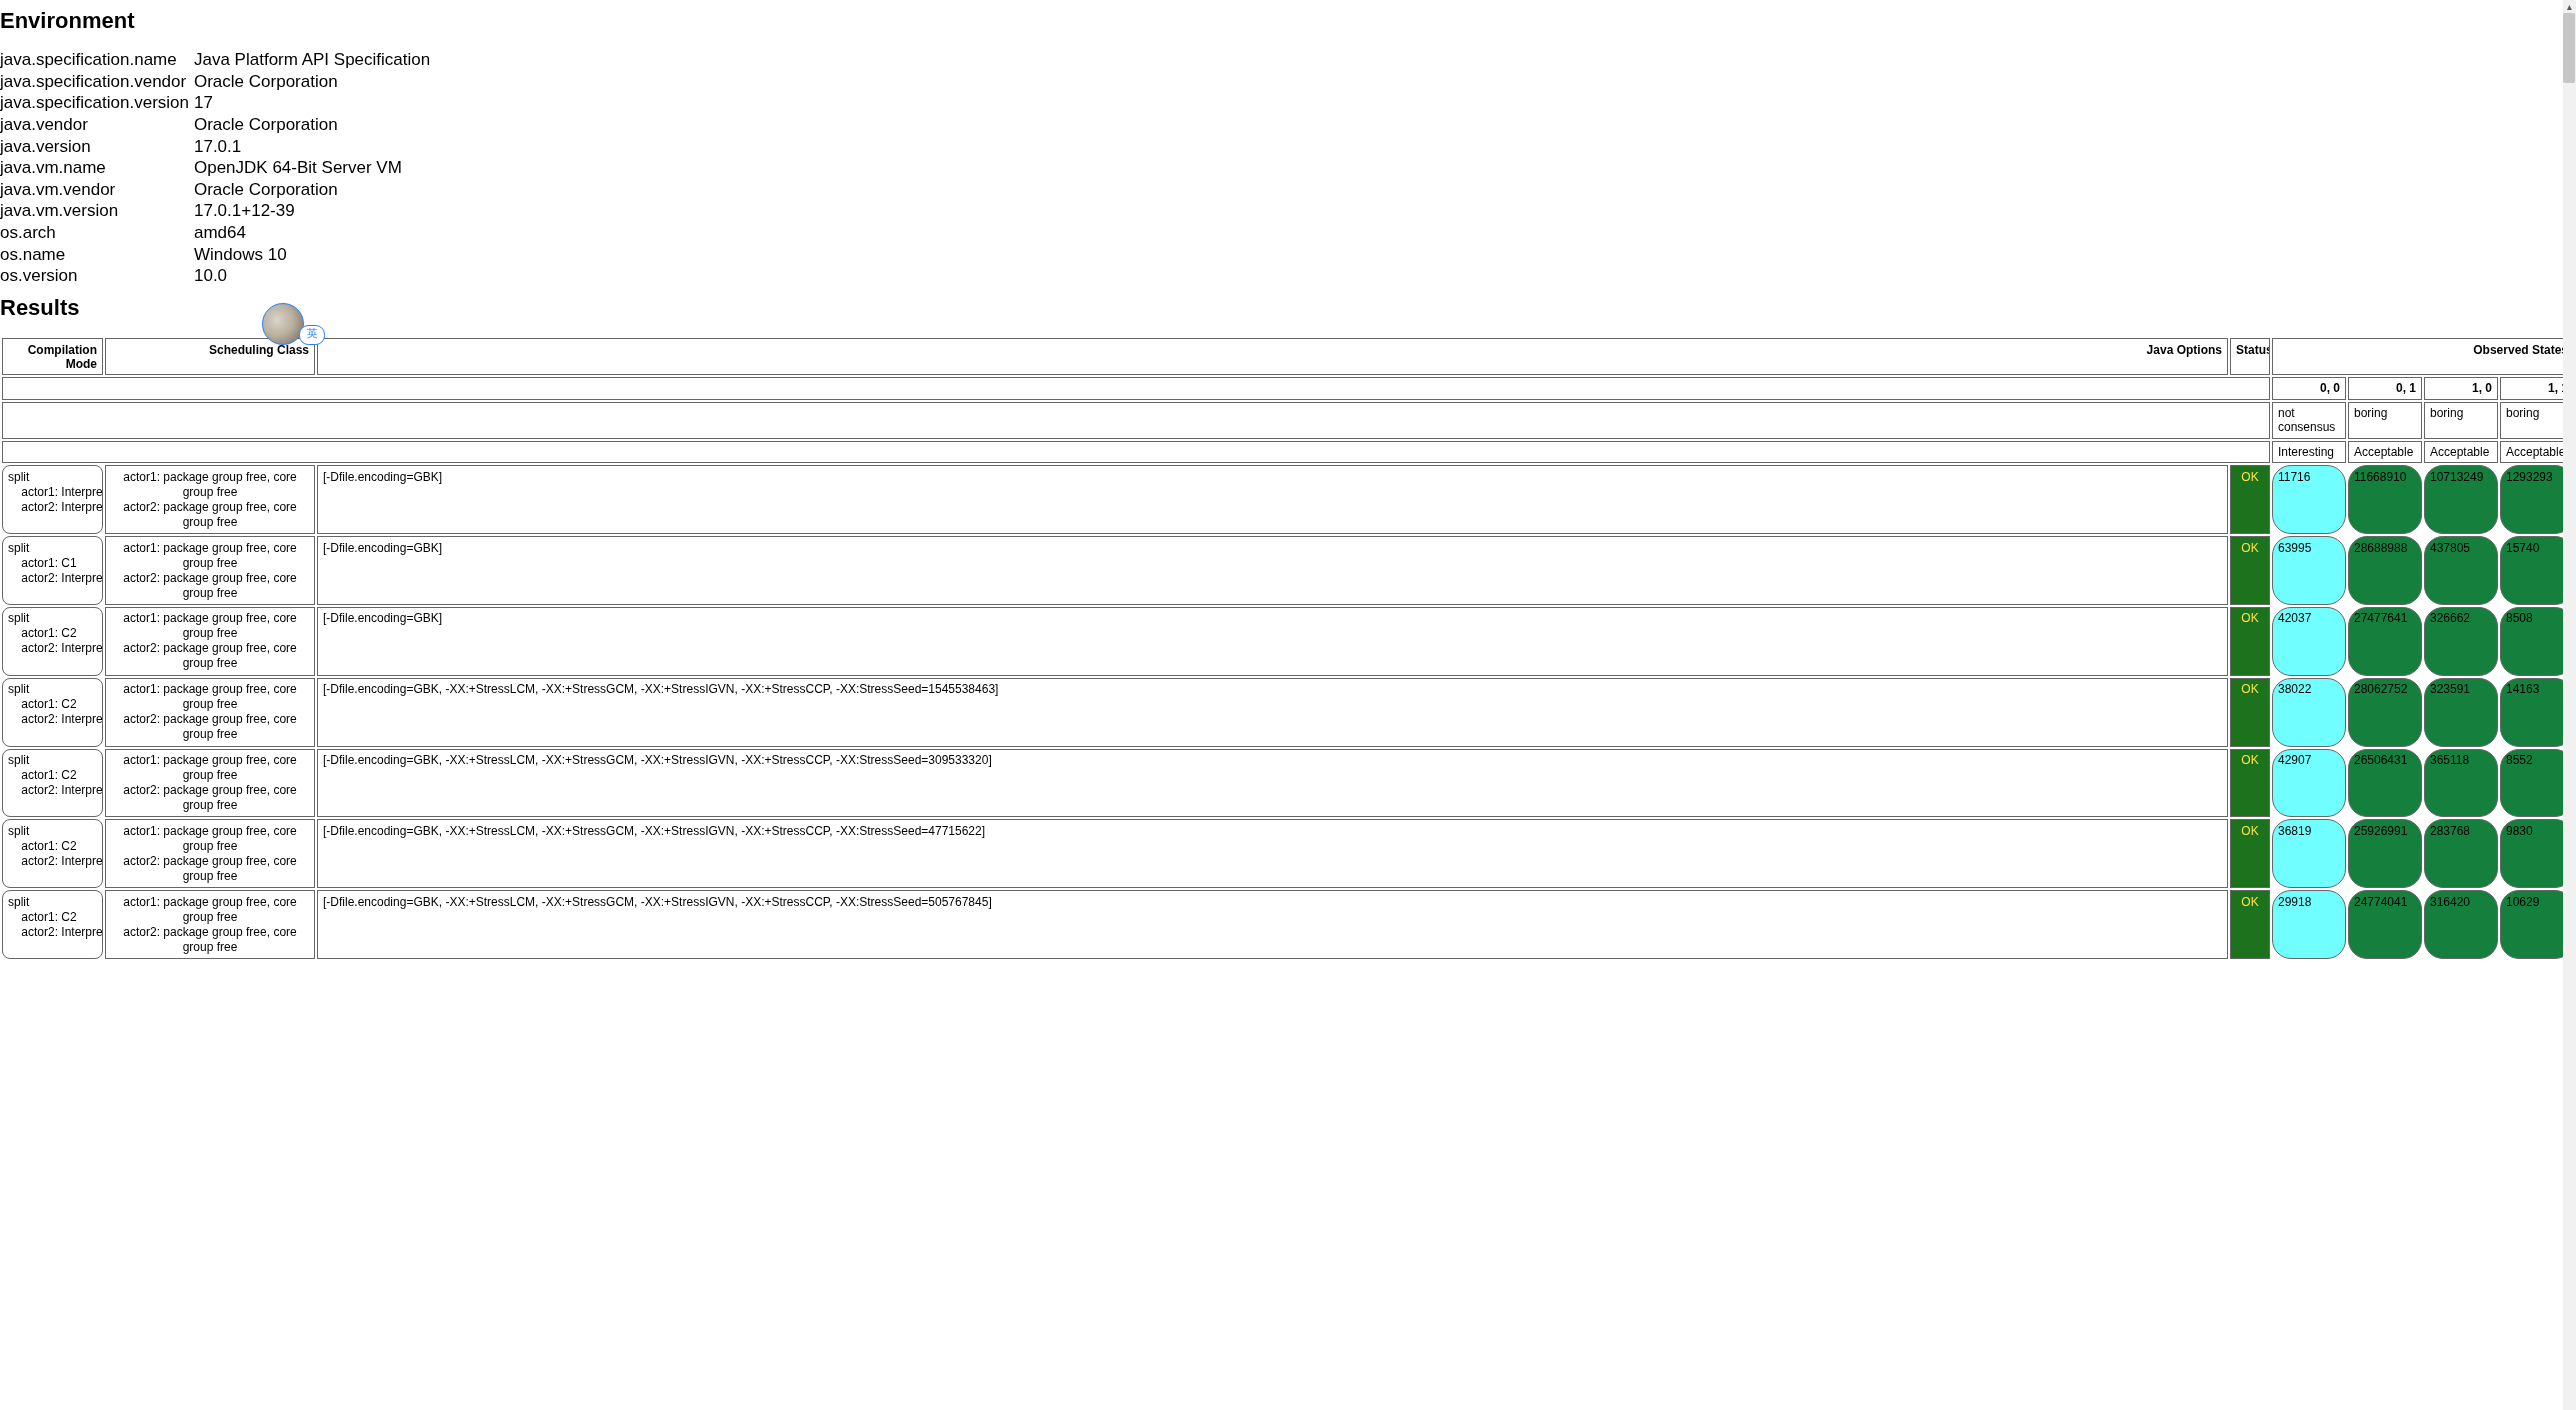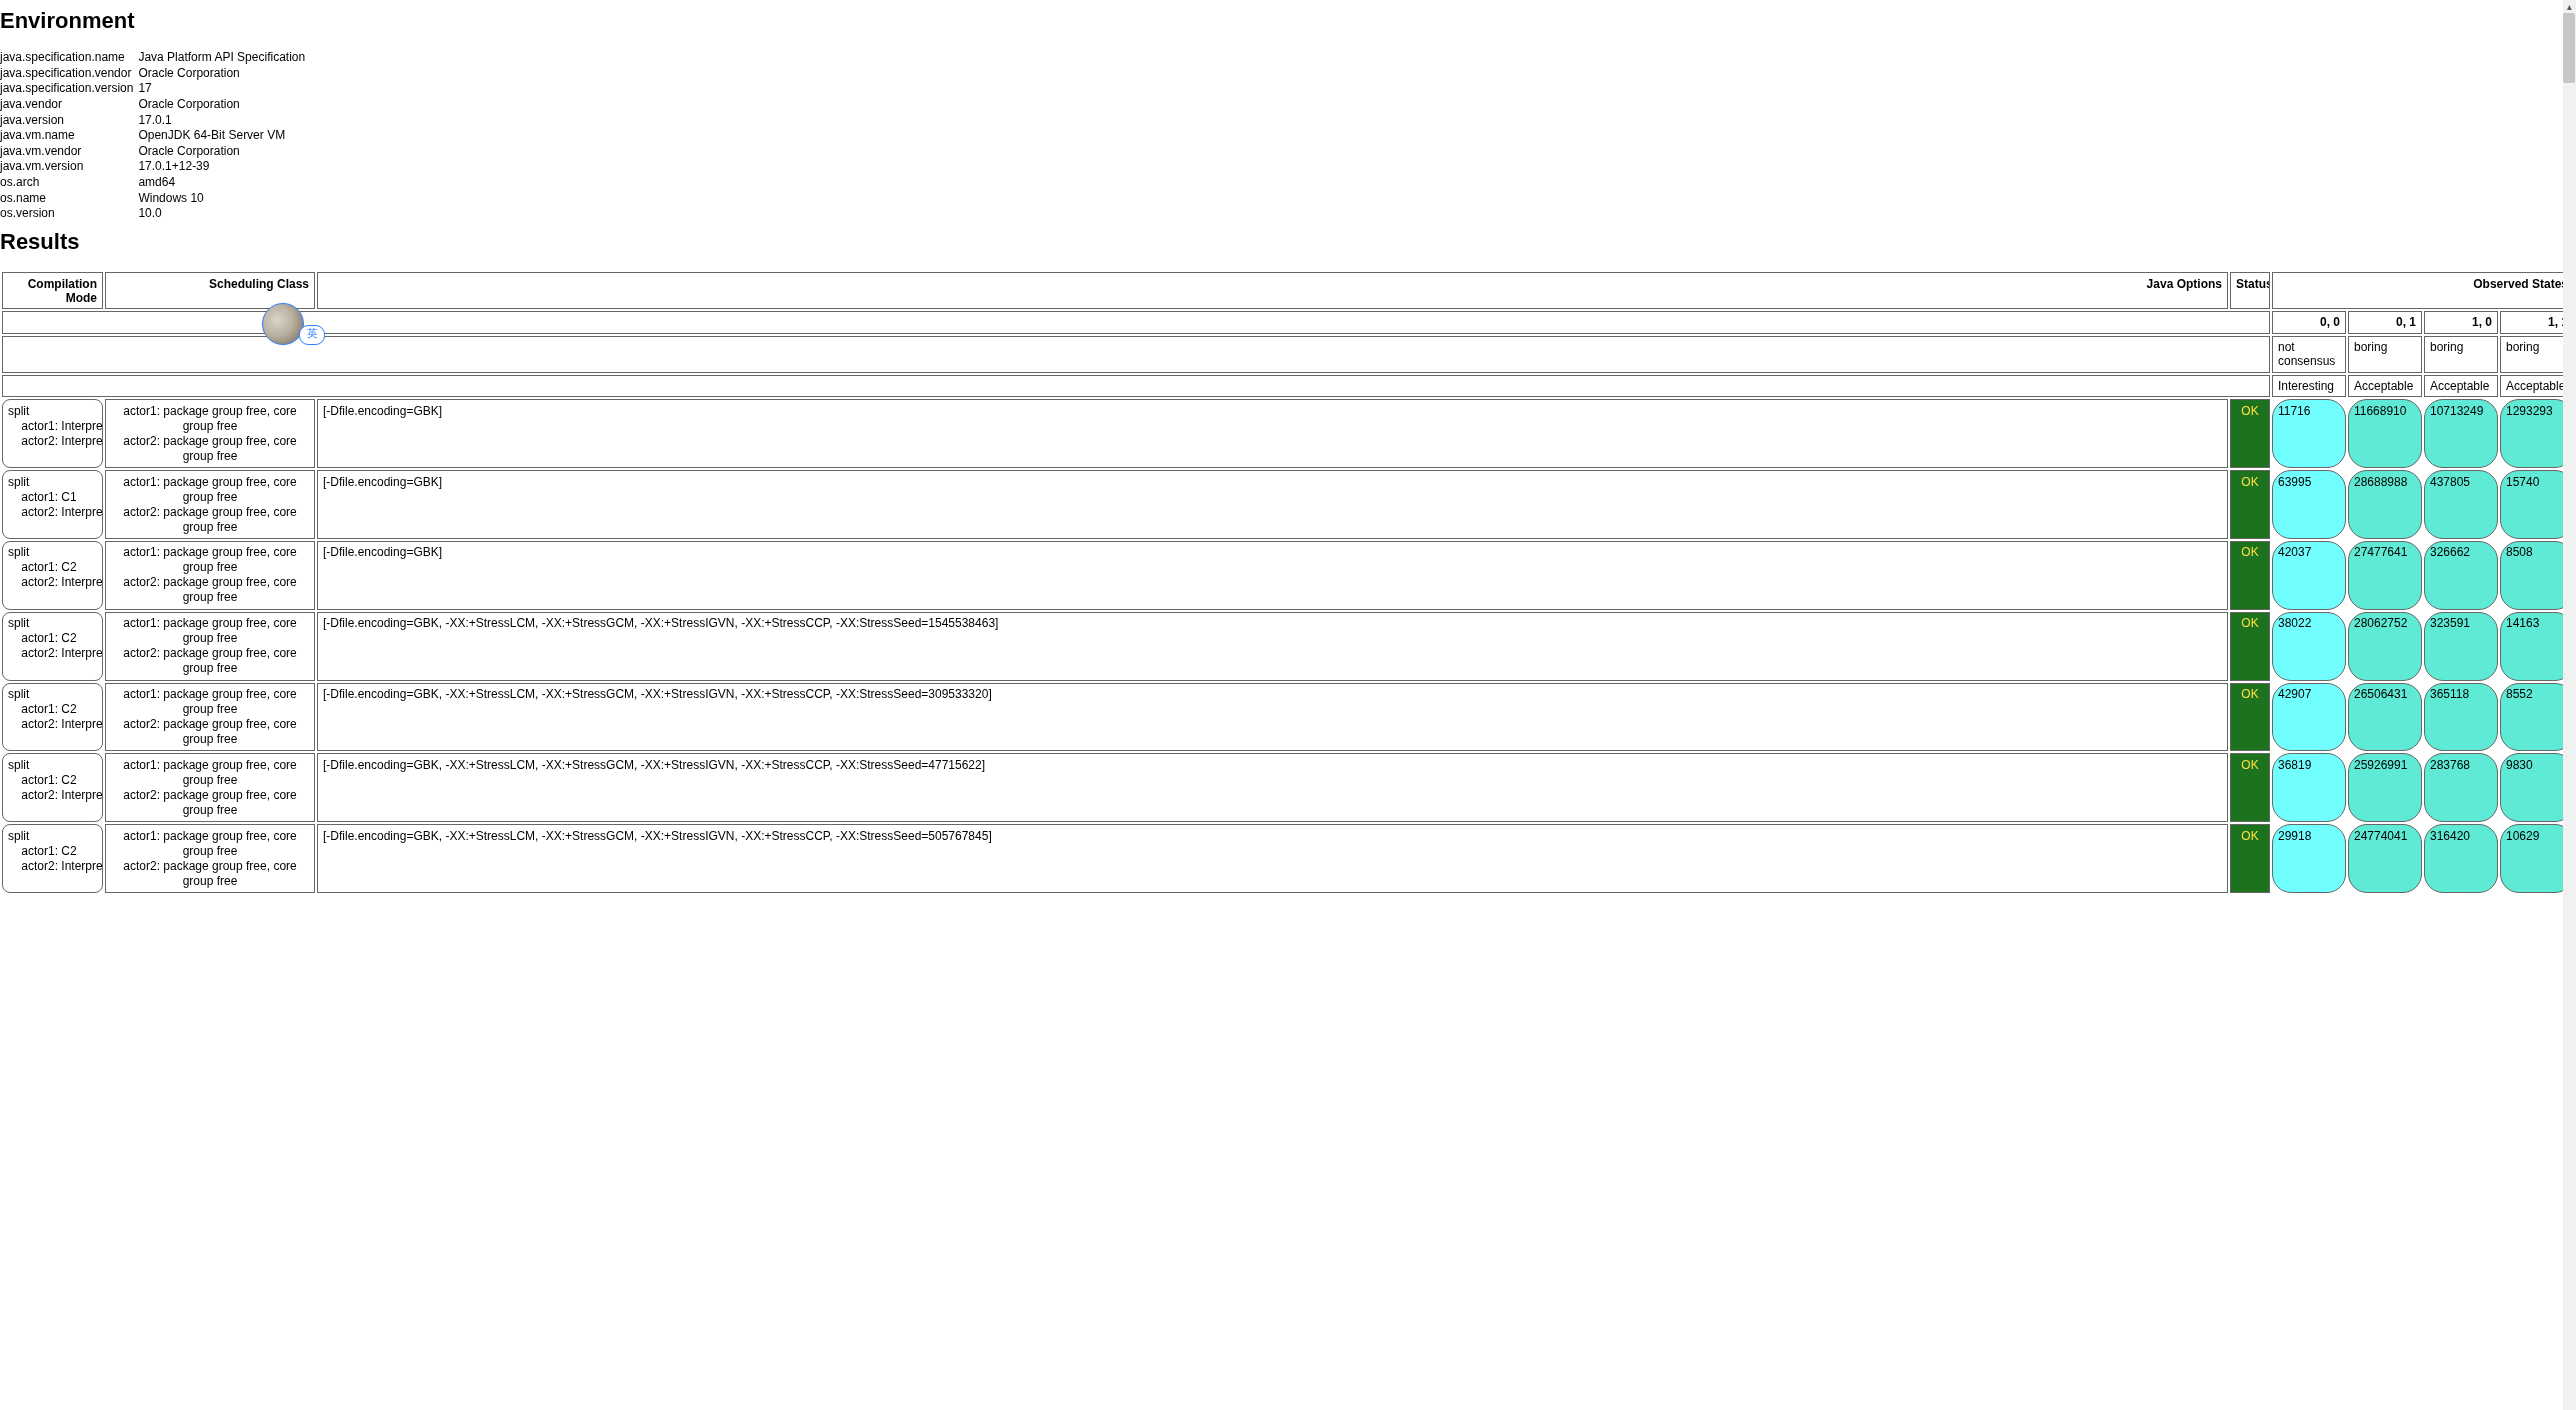--- a/index.html
+++ b/index.html
@@ -18,21 +18,21 @@
     font-weight: bold;
     margin: 8.4px 0 15px 0;
   }
   table.env {
     border-collapse: collapse;
     margin-bottom: 6.7px;
   }
   table.env td {
     padding: 0.8px 5px 0.8px 0;
     vertical-align: top;
-    font-size: 12px;
+    font-size: 17px;
     white-space: nowrap;
   }
   table.results {
     border-collapse: separate;
     border-spacing: 2.5px;
     width: 100%;
     table-layout: fixed;
   }
   table.results th, table.results td {
     border: 0.8px solid #666;
@@ -68,21 +68,21 @@
     vertical-align: middle;
   }
   td.num {
     text-align: left;
     vertical-align: middle;
     padding-right: 6.7px;
     border-radius: 19px;
   }
   .bg-ok   { background: #1d731d; color: #fde047; }
   .bg-cyan { background: #70feff; }
-  .bg-lime { background: #5eead4; }
+  .bg-lime { background: #15803d; }
   .state-label { text-align: left; padding-left: 5px; }
 
   
   .avatar-widget {
     position: absolute;
     left: 262px;
     top: 303px;
     display: flex;
     align-items: flex-end;
     pointer-events: none;

